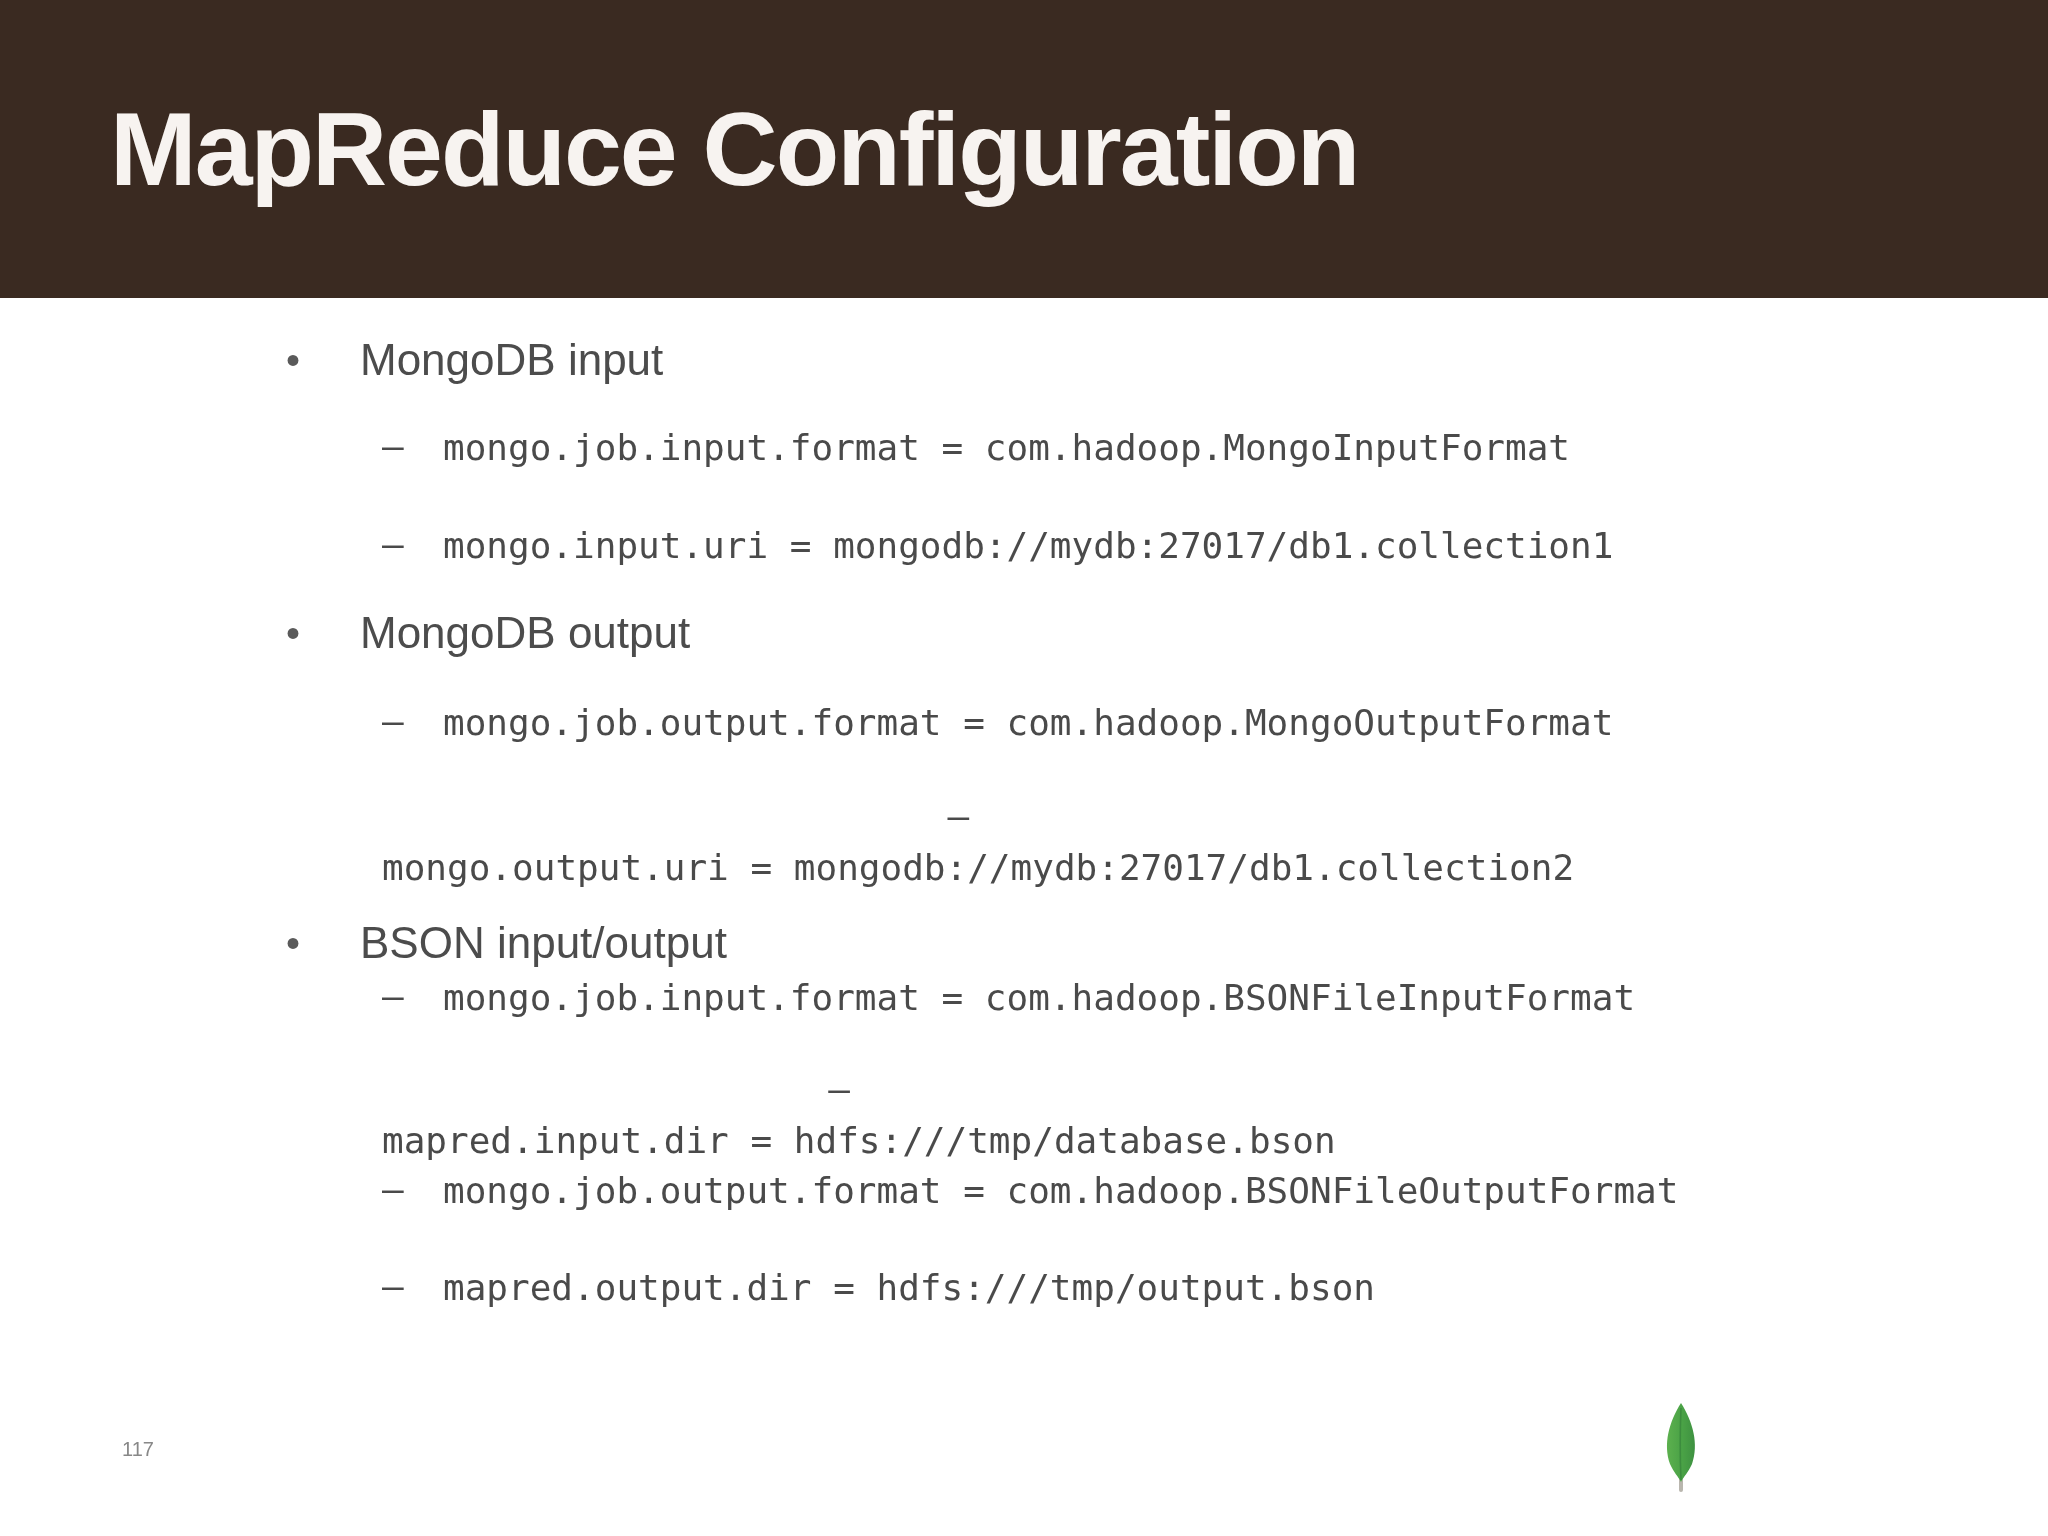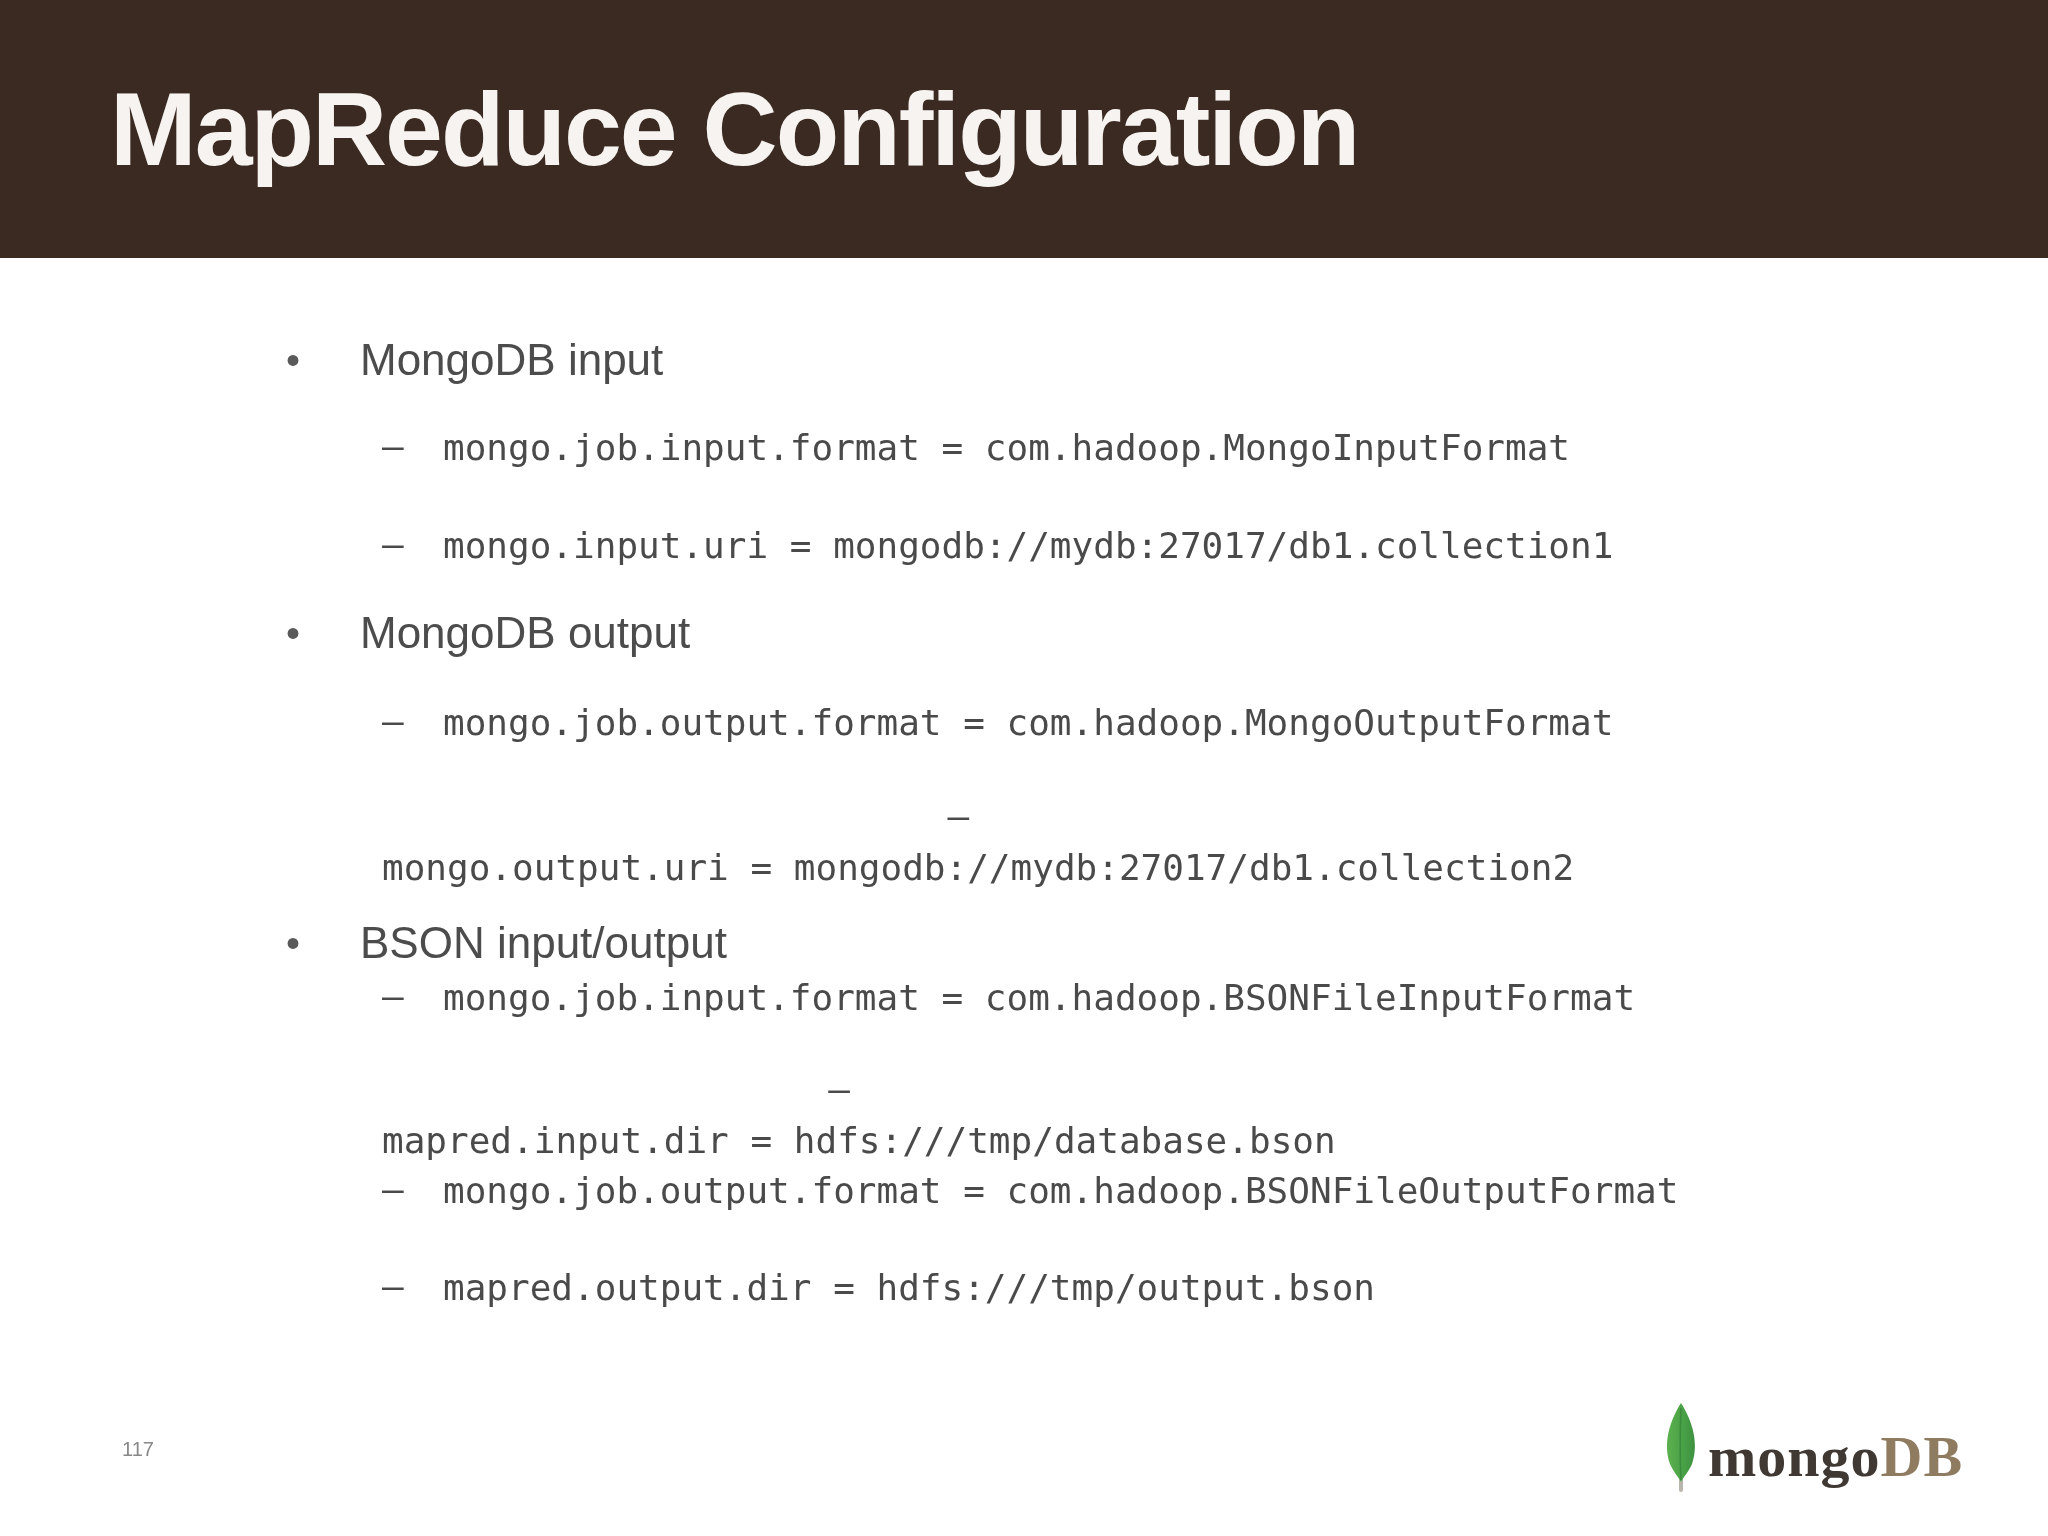--- a/index.html
+++ b/index.html
@@ -6,21 +6,21 @@
   .slide{
     position:relative;
     width:2048px;height:1536px;
     background:#ffffff;
     overflow:hidden;
     font-family:"Liberation Sans", sans-serif;
   }
   
   .header{
     position:absolute;left:0;top:0;
-    width:2048px;height:258px;
+    width:2048px;height:298px;
     background:#3a2a21;
     display:flex;align-items:center;
   }
   .header .title{
     padding-left:110px;
     font-size:104px;
     font-weight:bold;
     letter-spacing:-2px;
     color:#f7f3f0;
     white-space:nowrap;
@@ -164,16 +164,15 @@
         <linearGradient id="leafGrad" x1="0" y1="0" x2="1" y2="0">
           <stop offset="0" stop-color="#5cb04e"></stop>
           <stop offset="0.55" stop-color="#4aa246"></stop>
           <stop offset="1" stop-color="#3e9141"></stop>
         </linearGradient>
       </defs>
       <rect x="19" y="72" width="4" height="18" rx="2" fill="#b9b6ae"></rect>
       <path d="M21 1 C9 20 3 42 10 62 C14 71 18 74 21 80 C24 74 28 71 32 62 C39 42 33 20 21 1 Z" fill="url(#leafGrad)"></path>
       <path d="M21 6 C20 30 20 55 21 78" stroke="#3c8c3e" stroke-width="1.6" fill="none"></path>
     </svg>
-    <div class="wordmark"><span class="word-mongo">mongo</span><span class="word-db">DB</span></div>
   </div>
 
 </div>
 
 </body></html>

